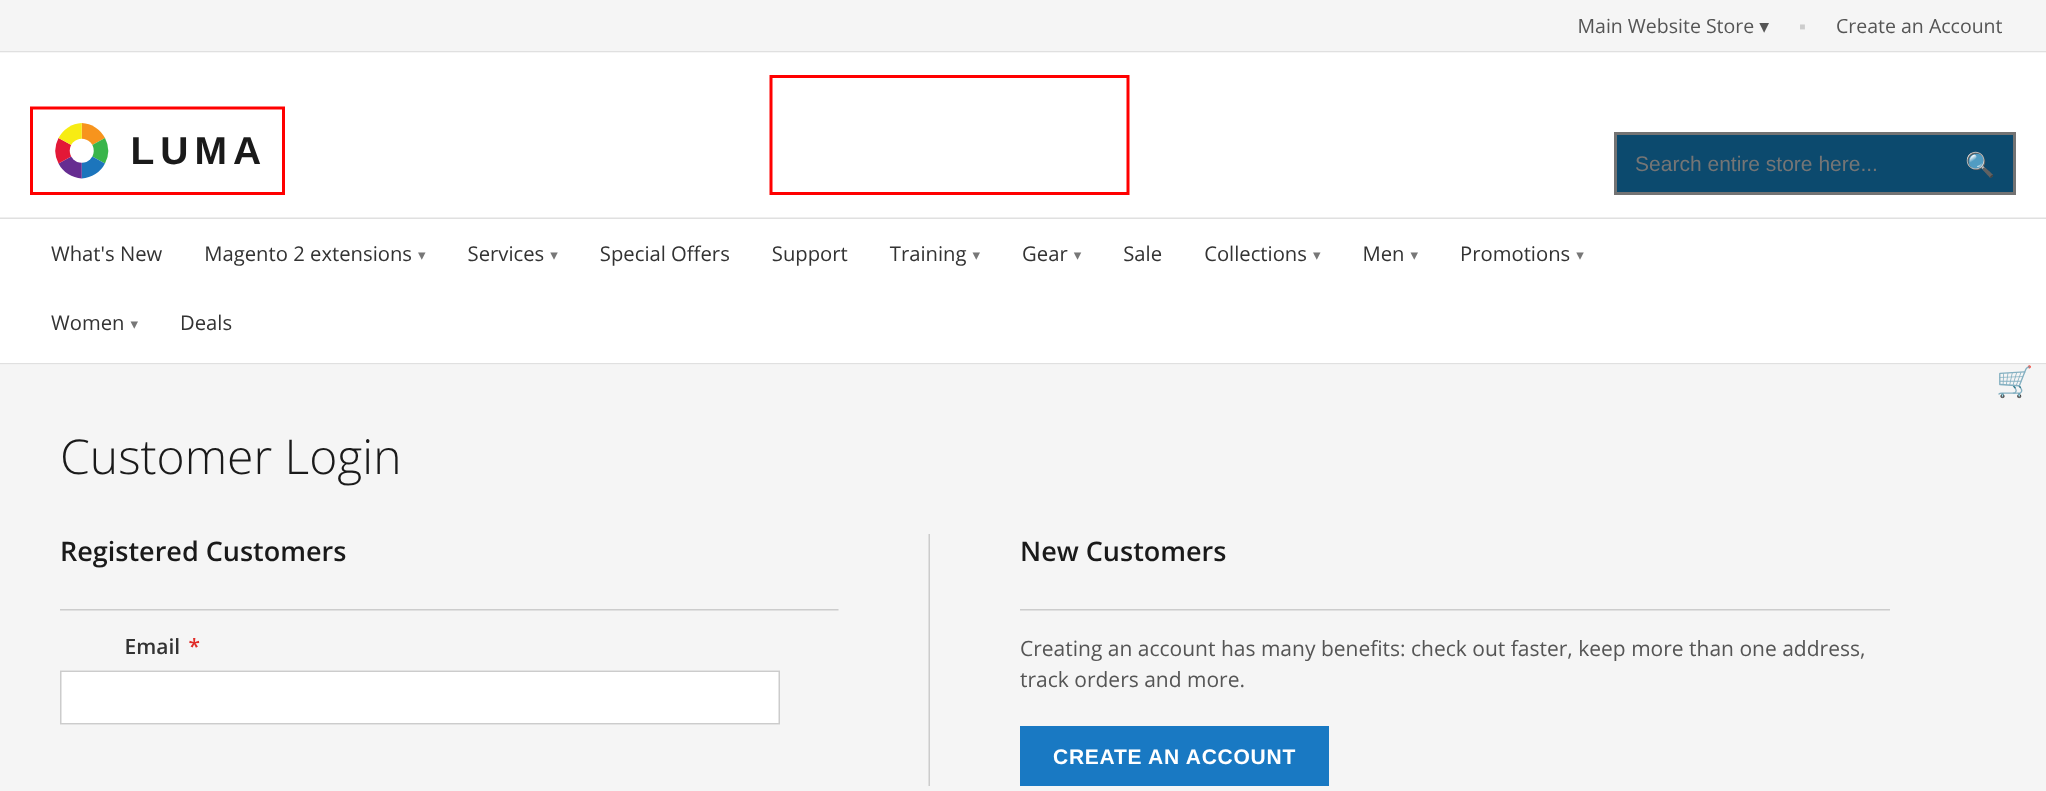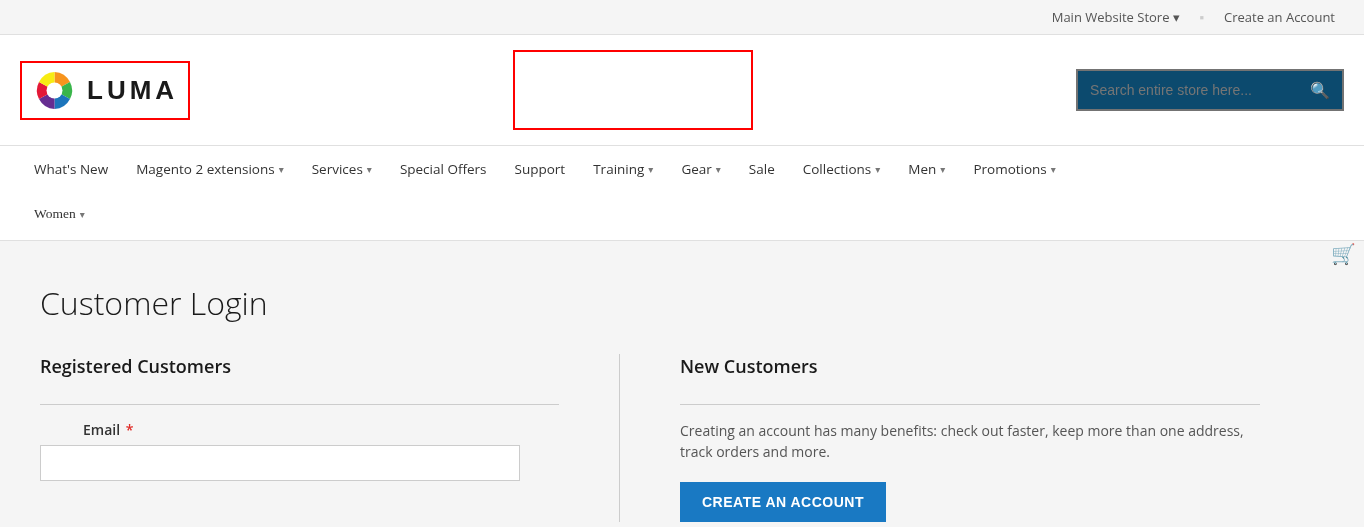--- a/index.html
+++ b/index.html
@@ -21,21 +21,21 @@
       font-size: 13px;
     }
     .top-bar-separator {
       color: #ccc;
       font-size: 13px;
     }
 
     
     .header {
       display: flex;
-      align-items: center;
+      align-items: flex-end;
       padding: 15px 20px;
       background: #fff;
       border-bottom: 1px solid #e0e0e0;
       gap: 20px;
     }
     .logo {
       display: flex;
       align-items: center;
       gap: 10px;
       text-decoration: none;
@@ -111,21 +111,20 @@
       gap: 4px;
     }
     .nav-item .chevron {
       font-size: 10px;
       color: #777;
     }
     .nav-second-row {
       display: flex;
       align-items: flex-end;
       padding: 0 0 4px 0;
-      font-family: Liberation Serif, serif;
     }
 
     
     .content-area {
       background: #f5f5f5;
       padding: 40px 40px 40px 40px;
       min-height: 280px;
     }
     .page-title {
       font-size: 32px;
@@ -252,20 +251,21 @@
     <a class="nav-item" href="#">Support</a>
     <a class="nav-item" href="#">Training <span class="chevron">▾</span></a>
     <a class="nav-item" href="#">Gear <span class="chevron">▾</span></a>
     <a class="nav-item" href="#">Sale</a>
     <a class="nav-item" href="#">Collections <span class="chevron">▾</span></a>
     <a class="nav-item" href="#">Men <span class="chevron">▾</span></a>
     <a class="nav-item" href="#">Promotions <span class="chevron">▾</span></a>
   </div>
   <div class="nav-row nav-second-row">
     <a class="nav-item" href="#">Women <span class="chevron">▾</span></a>
+    <a class="nav-item" href="#">Deals</a>
   </div>
 </nav>
 
 <div class="content-area">
   <h1 class="page-title">Customer Login</h1>
 
   <div class="two-col">
 
     <div class="col-left">
       <div class="col-title">Registered Customers</div>

